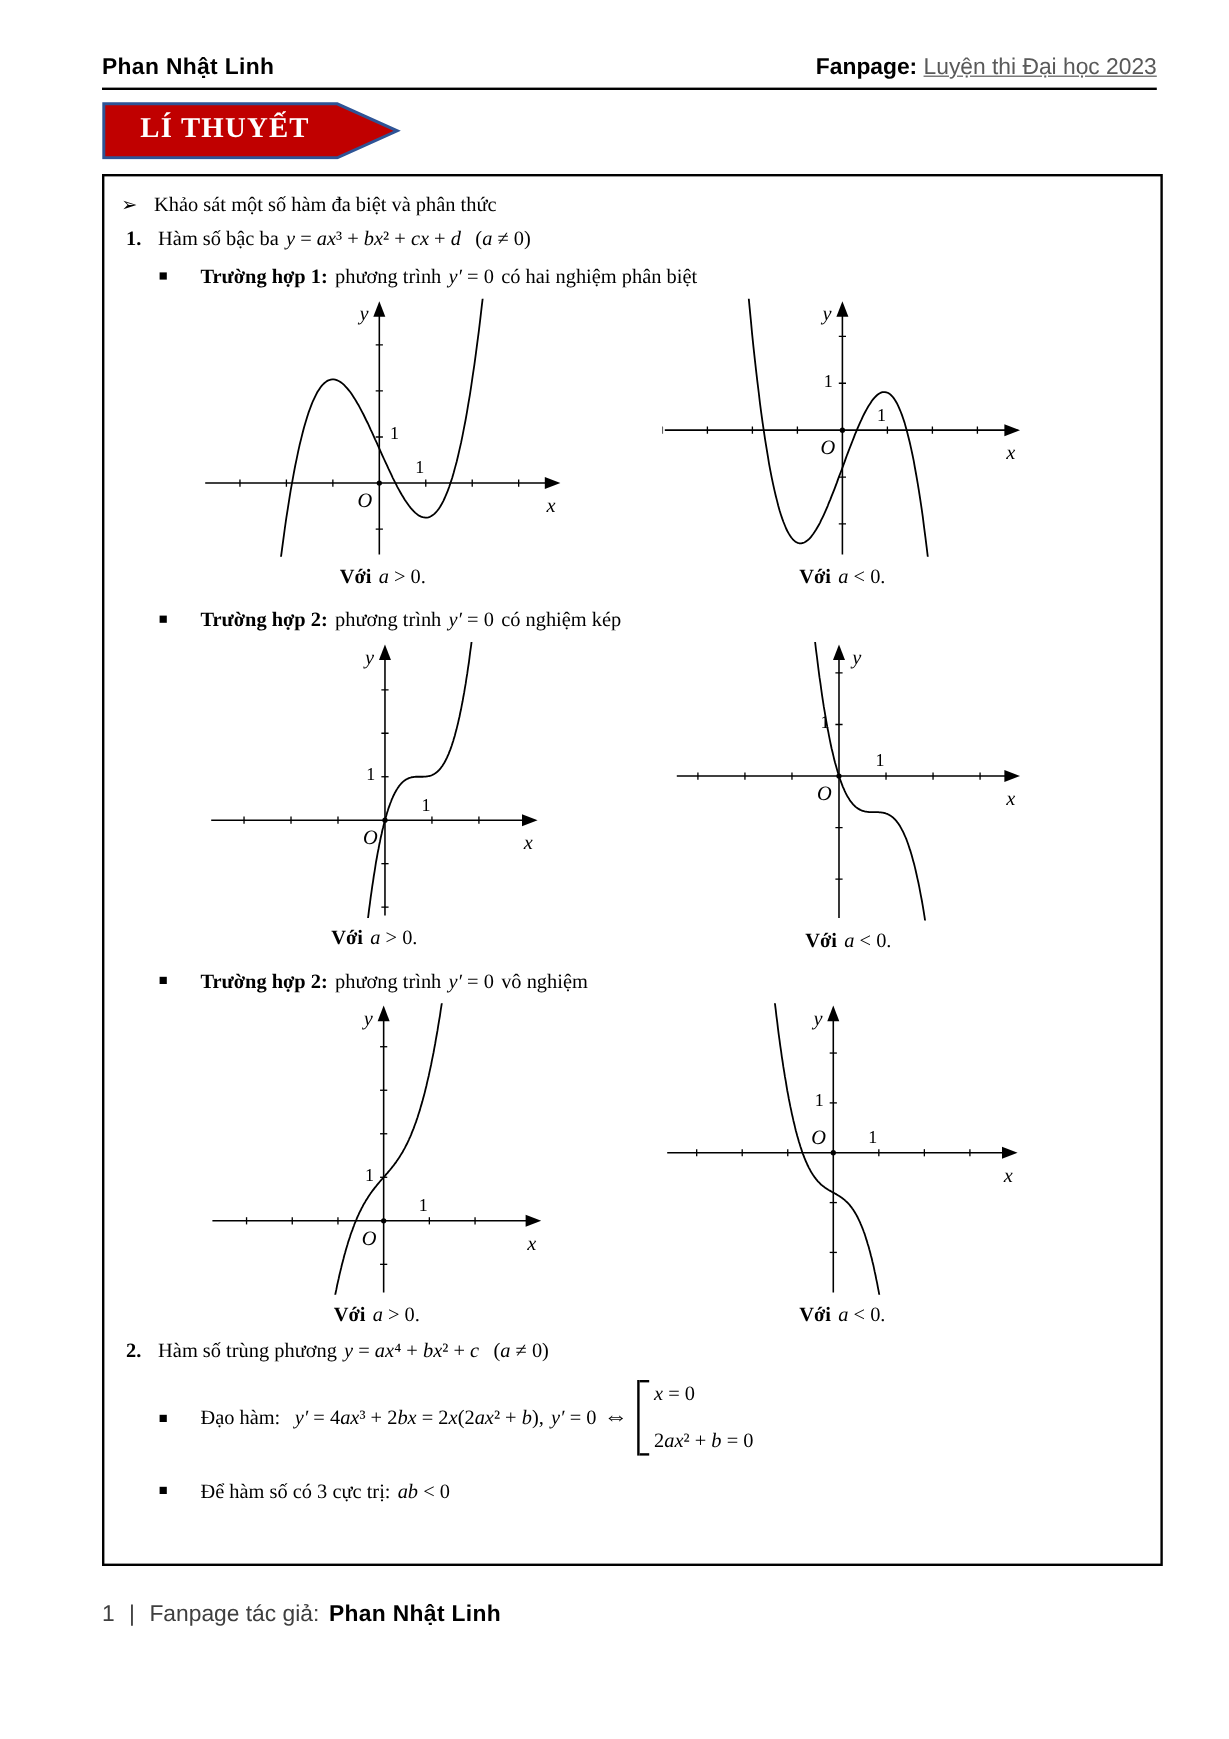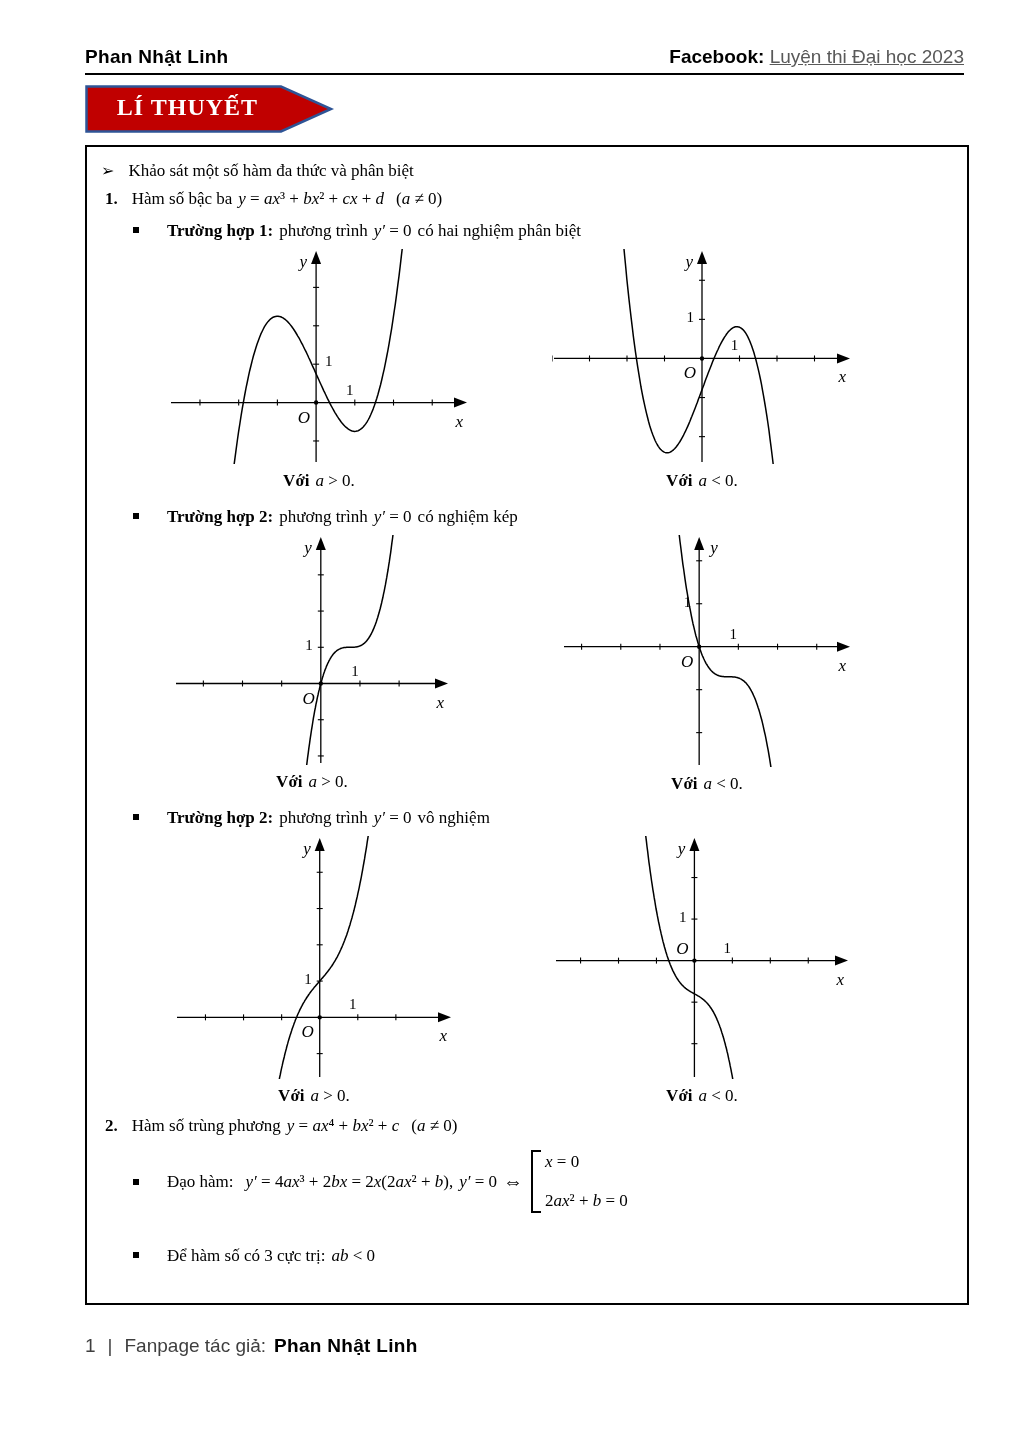--- a/index.html
+++ b/index.html
@@ -80,38 +80,38 @@
   svg text { user-select:none; }
 </style>
 </head>
 <body>
 
 <div class="page">
 
   <div class="header">
     <span class="author">Phan Nhật Linh</span>
     <span class="fan">
-      <span class="lbl">Facebook:</span>
+      <span class="lbl">Fanpage:</span>
       <span class="val">Luyện thi Đại học 2023</span>
     </span>
   </div>
 
 
   <div class="banner">
     <svg width="250" height="48" viewBox="0 0 250 48">
       <polygon points="1.5,1.5 196,1.5 246,24 196,46.5 1.5,46.5" fill="#c00000" stroke="#2e5496" stroke-width="2.5"></polygon>
     </svg>
     <div class="banner-label">LÍ THUYẾT</div>
   </div>
 
   <div class="box">
 
     <div class="line intro-line">
       <span class="marker">➢</span>
-      <span>Khảo sát một số hàm đa thức và phân biệt</span>
+      <span>Khảo sát một số hàm đa biệt và phân thức</span>
     </div>
 
     <div class="line item-line">
       <span class="num">1.</span>
       <span>Hàm số bậc ba</span>
       <span class="gap"></span>
       <span class="math"><span style="font-style: italic;">y</span><span> = </span><span style="font-style: italic;">ax</span><span>³ + </span><span style="font-style: italic;">bx</span><span>² + </span><span style="font-style: italic;">cx</span><span> + </span><span style="font-style: italic;">d</span></span>
       <span class="gap"></span>
         <span class="gap"></span>
       <span class="math"><span>(</span><span style="font-style: italic;">a</span><span> ≠ 0)</span></span>
@@ -350,21 +350,21 @@
       <span style="font-size:20px">⇔</span>
       <span class="cases">
         <span class="bracket"></span>
         <span class="cases-lines">
           <span class="math"><span style="font-style: italic;">x</span><span> = 0</span></span>
           <span class="math"><span>2</span><span style="font-style: italic;">ax</span><span>² + </span><span style="font-style: italic;">b</span><span> = 0</span></span>
         </span>
       </span>
     </div>
 
-    <div class="line bullet-line" style="margin-top:33px">
+    <div class="line bullet-line" style="margin-top:20px">
       <span class="sq"></span>
       <span>Để hàm số có 3 cực trị:</span>
       <span class="gap"></span>
       <span class="math"><span style="font-style: italic;">ab</span><span> &lt; 0</span></span>
     </div>
 
   </div>
 
   <div class="footer">
     <span class="pg">1</span>

